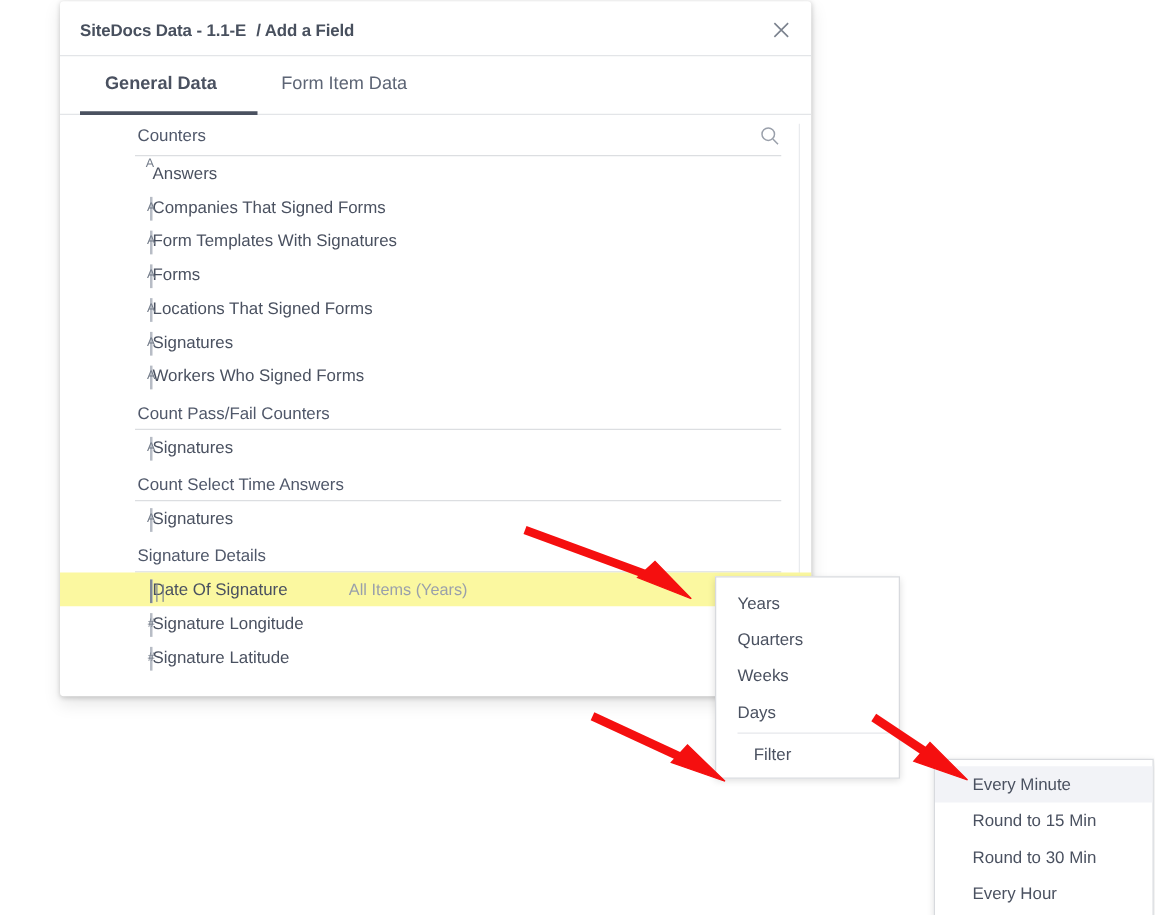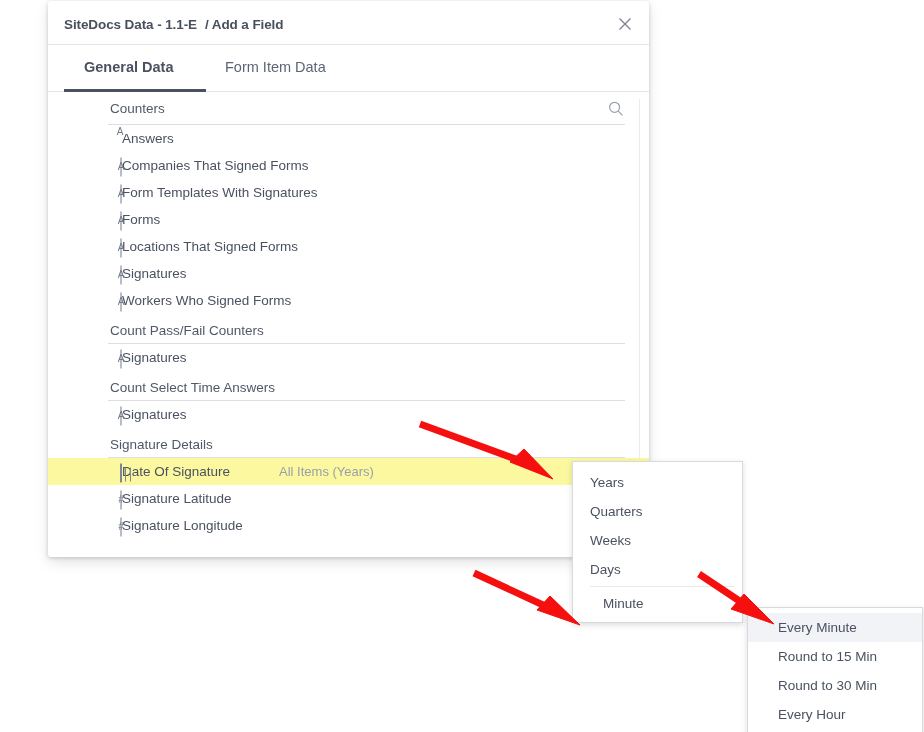--- a/index.html
+++ b/index.html
@@ -238,21 +238,21 @@
     position: absolute;
     background: #ffffff;
     border: 1px solid #d8dade;
     box-shadow: 0 2px 6px rgba(0,0,0,0.14);
     box-sizing: border-box;
     z-index: 30;
   }
   #menu-main {
     left: 572px;
     top: 461px;
-    width: 171px;
+    width: 148px;
     padding: 6px 0 4px 0;
   }
   #menu-sub {
     left: 747px;
     top: 607px;
     width: 176px;
     padding: 5px 0 5px 0;
   }
   .mi {
     position: relative;
@@ -410,40 +410,40 @@
         </span>
         <span class="row-label">Date Of Signature</span>
         <span class="row-sub">All Items (Years)</span>
         <span class="row-more">More...</span>
       </div>
 
       <div class="row">
         <span class="row-icon">
           <span class="tbox boxed"><span class="ch">#</span></span>
         </span>
+        <span class="row-label">Signature Longitude</span>
+      </div>
+      <div class="row">
+        <span class="row-icon">
+          <span class="tbox boxed"><span class="ch">#</span></span>
+        </span>
         <span class="row-label">Signature Latitude</span>
-      </div>
-      <div class="row">
-        <span class="row-icon">
-          <span class="tbox boxed"><span class="ch">#</span></span>
-        </span>
-        <span class="row-label">Signature Longitude</span>
       </div>
     </div>
 
   </div>
 </div>
 
 <div class="menu" id="menu-main">
   <div class="mi">Years</div>
   <div class="mi">Quarters</div>
   <div class="mi">Weeks</div>
   <div class="mi">Days</div>
   <div class="mi-sep"></div>
-  <div class="mi indented">Minute</div>
+  <div class="mi indented">Filter</div>
 </div>
 
 <div class="menu" id="menu-sub">
   <div class="mi active">Every Minute</div>
   <div class="mi">Round to 15 Min</div>
   <div class="mi">Round to 30 Min</div>
   <div class="mi">Every Hour</div>
 </div>
 
 <svg class="arrow-layer" width="924" height="732" viewBox="0 0 924 732">

